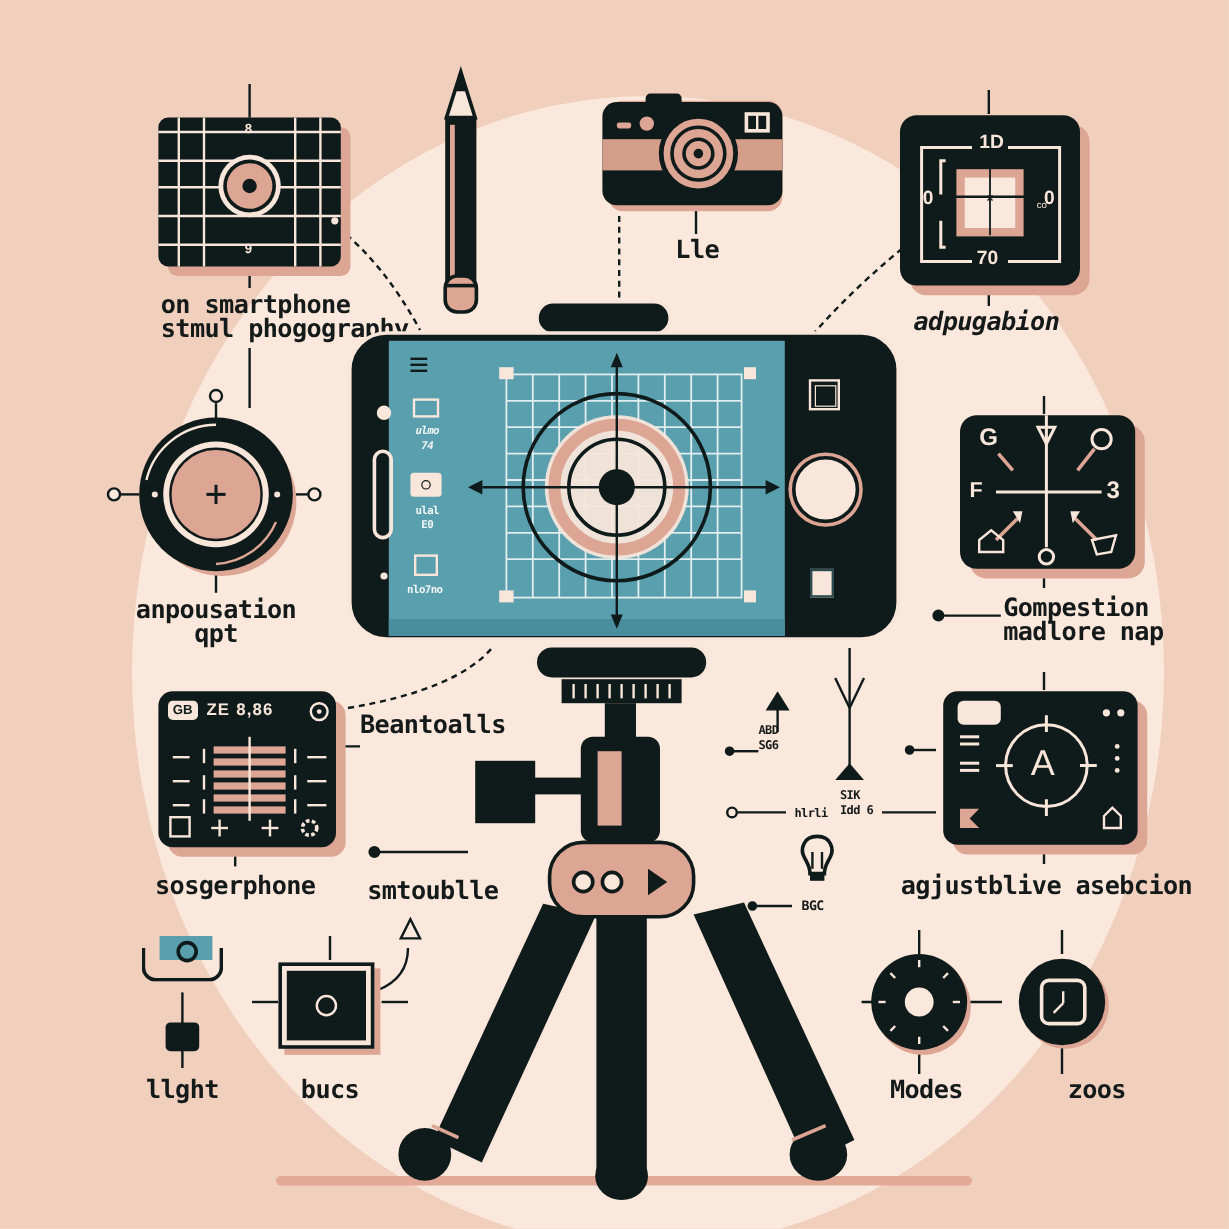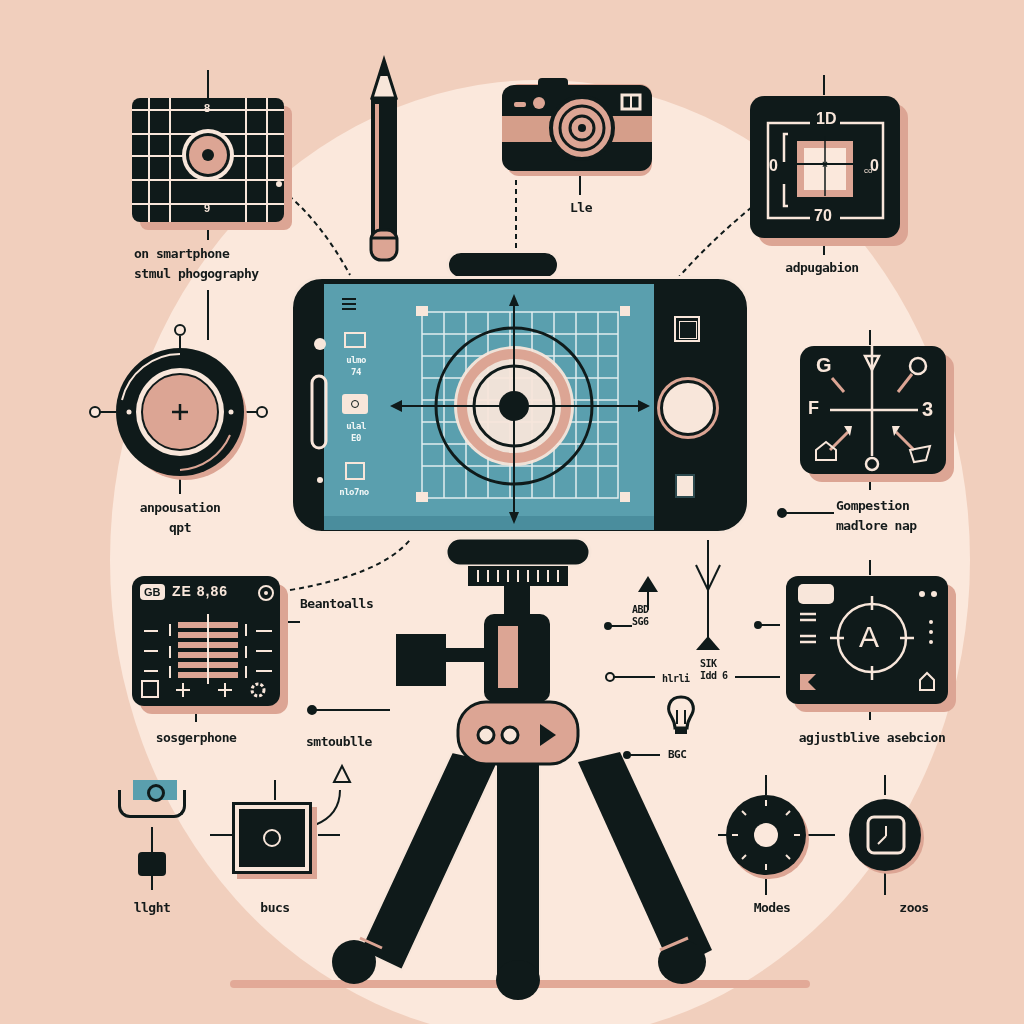--- a/index.html
+++ b/index.html
@@ -2,21 +2,21 @@
 <html><head>
 <meta charset="utf-8">
 <style>
   html,body{margin:0;padding:0;}
   body{width:1024px;height:1024px;position:relative;overflow:hidden;
        background:#f1cfbd;font-family:"Liberation Sans",sans-serif;color:#0f1a1a;}
   .bg-glow{position:absolute;left:110px;top:80px;width:860px;height:960px;border-radius:50%;
        background:#fbe8dc;}
   .abs{position:absolute;}
   .lbl{position:absolute;font-family:"DejaVu Sans Mono","Liberation Mono",monospace;font-weight:bold;
-       font-size:13px;line-height:20px;color:#141a1a;letter-spacing:-0.5px;white-space:nowrap;}
+       font-size:21px;line-height:20px;color:#141a1a;letter-spacing:-0.5px;white-space:nowrap;}
   .lbl.c{text-align:center;transform:translateX(-50%);}
   .small{font-size:11px;line-height:13px;}
   .dark{background:#0f1a1a;}
   .card{position:absolute;background:#0f1a1a;border-radius:12px;box-shadow:8px 8px 0 #dca594;}
   svg{position:absolute;overflow:visible;}
   .ground{position:absolute;left:230px;top:980px;width:580px;height:8px;background:#e2a997;border-radius:4px;}
 </style>
 </head>
 <body>
 
@@ -136,21 +136,21 @@
     <line x1="40" y1="68" x2="112" y2="68" stroke="#0f1a1a" stroke-width="2"></line>
     <line x1="75" y1="40" x2="75" y2="100" stroke="#0f1a1a" stroke-width="1.5"></line>
     <text x="75" y="72" font-size="10" text-anchor="middle" fill="#0f1a1a" font-weight="bold">×</text>
   </svg>
   <span class="abs" style="left:66px;top:14px;color:#f8e6da;font-weight:bold;font-size:16px;">1D</span>
   <span class="abs" style="left:64px;top:111px;color:#f8e6da;font-weight:bold;font-size:16px;">70</span>
   <span class="abs" style="left:19px;top:61px;color:#f8e6da;font-weight:bold;font-size:16px;">0</span>
   <span class="abs" style="left:120px;top:61px;color:#f8e6da;font-weight:bold;font-size:16px;">0</span>
   <span class="abs" style="left:114px;top:30px;color:#f8e6da;font-size:8px;margin-top:40px;">co</span>
 </div>
-<div class="lbl c" style="left:822px;top:258px;">adpugabion</div>
+<div class="lbl c" style="left:822px;top:258px;font-style:italic;">adpugabion</div>
 
 <svg width="200" height="200" style="left:80px;top:320px;">
   <g stroke="#0f1a1a" stroke-width="2" fill="none">
     <line x1="100" y1="16" x2="100" y2="40"></line>
     <circle cx="100" cy="10" r="5" fill="#fbe8dc"></circle>
     <line x1="20" y1="92" x2="36" y2="92"></line>
     <circle cx="15" cy="92" r="5" fill="#fbe8dc"></circle>
     <line x1="164" y1="92" x2="178" y2="92"></line>
     <circle cx="182" cy="92" r="5" fill="#fbe8dc"></circle>
     <line x1="100" y1="150" x2="100" y2="174"></line>
@@ -243,21 +243,21 @@
 
     <circle cx="30" cy="68" r="6" fill="#f8e6da"></circle>
     <rect x="22" y="100" width="14" height="72" rx="7" fill="none" stroke="#f8e6da" stroke-width="3"></rect>
     <circle cx="30" cy="204" r="3" fill="#f8e6da"></circle>
   </svg>
 
   <div class="abs" style="left:52px;top:22px;width:14px;height:12px;border-top:2px solid #0f1a1a;border-bottom:2px solid #0f1a1a;box-sizing:border-box;">
     <div style="margin-top:3px;height:2px;background:#0f1a1a;"></div>
   </div>
   <div class="abs" style="left:54px;top:56px;width:22px;height:16px;border:2px solid #f8e6da;box-sizing:border-box;"></div>
-  <div class="lbl small c" style="left:66px;top:78px;color:#f0f6f6;white-space:pre;text-align:center;font-size:9px;line-height:12px;">ulmo
+  <div class="lbl small c" style="left:66px;top:78px;color:#f0f6f6;white-space:pre;text-align:center;font-size:9px;line-height:12px;font-style:italic;">ulmo
 74</div>
   <div class="abs" style="left:52px;top:118px;width:26px;height:20px;background:#f8e6da;border-radius:3px;">
     <div style="position:absolute;left:9px;top:6px;width:6px;height:6px;border:1.5px solid #0f1a1a;border-radius:50%;"></div>
   </div>
   <div class="lbl small c" style="left:66px;top:144px;color:#f0f6f6;white-space:pre;text-align:center;font-size:9px;line-height:12px;">ulal
 E0</div>
   <div class="abs" style="left:55px;top:186px;width:20px;height:18px;border:2px solid #f8e6da;box-sizing:border-box;"></div>
   <div class="lbl small c" style="left:64px;top:210px;color:#f0f6f6;font-size:9px;">nlo7no</div>
 
   <div class="abs" style="left:384px;top:40px;width:26px;height:26px;border:2px solid #f8e6da;box-sizing:border-box;">

